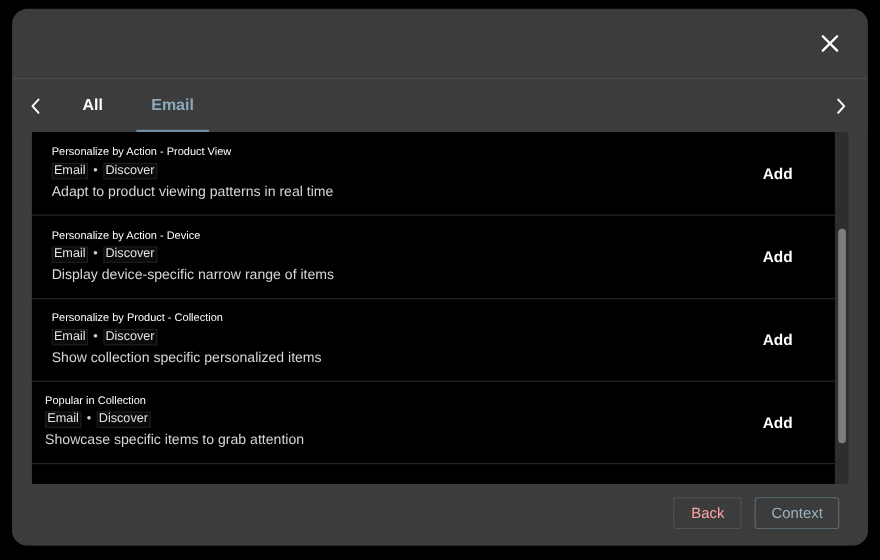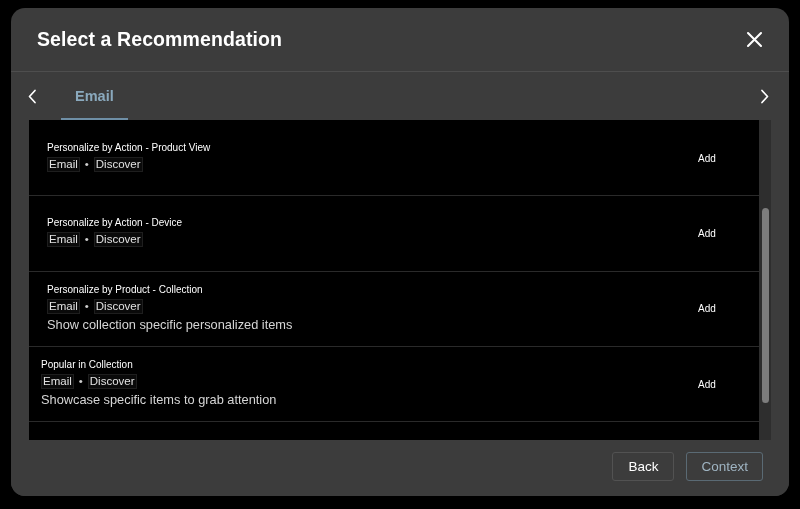--- a/index.html
+++ b/index.html
@@ -197,22 +197,22 @@
 
   .rec-action {
     flex: 0 0 auto;
     width: 96px;
     display: flex;
     align-items: center;
     justify-content: center;
   }
 
   .add-btn {
-    font-size: 10px;
-    font-weight: normal;
+    font-size: 14px;
+    font-weight: bold;
     color: #ffffff;
     background: none;
     border: none;
     cursor: pointer;
     padding: 6px 10px;
   }
 
   
   .scrollbar {
     flex: 0 0 12px;
@@ -248,52 +248,52 @@
     height: 29px;
     padding: 0 14px;
     font-size: 13.5px;
     border-radius: 3px;
     background: transparent;
     cursor: pointer;
     font-family: "Liberation Sans", sans-serif;
   }
 
   .footer-btn.back {
-    color: #ffffff;
+    color: #fca5a5;
     border: 1px solid #525252;
     cursor: default;
   }
 
   .footer-btn.cancel {
     color: #9fb4c2;
     border: 1px solid #5a6a74;
   }
 </style>
 </head>
 <body>
 
 <div class="modal">
 
   <div class="modal-header">
-    <div class="modal-title">Select a Recommendation</div>
     <button class="close-btn">
       <svg width="17" height="17" viewBox="0 0 17 17" aria-hidden="true">
         <path d="M2 2 L15 15 M15 2 L2 15" stroke="#ffffff" stroke-width="2.1" stroke-linecap="round" fill="none"></path>
       </svg>
     </button>
   </div>
 
   <div class="tabbar">
     <button class="tab-arrow left">
       <svg width="11" height="15" viewBox="0 0 11 15" aria-hidden="true">
         <path d="M8 1.5 L2.5 7.5 L8 13.5" stroke="#ffffff" stroke-width="1.7" fill="none" stroke-linecap="round" stroke-linejoin="round"></path>
       </svg>
     </button>
 
     <div class="tab-list">
+      <button class="tab">All</button>
       <button class="tab selected">Email</button>
     </div>
 
     <button class="tab-arrow right">
       <svg width="11" height="15" viewBox="0 0 11 15" aria-hidden="true">
         <path d="M3 1.5 L8.5 7.5 L3 13.5" stroke="#ffffff" stroke-width="1.7" fill="none" stroke-linecap="round" stroke-linejoin="round"></path>
       </svg>
     </button>
   </div>
 
@@ -301,34 +301,36 @@
     <div class="list">
 
       <div class="rec-row">
         <div class="rec-main">
           <div class="rec-title">Personalize by Action - Product View</div>
           <div class="rec-tags">
             <span class="rec-tag">Email</span>
             <span class="rec-tag-sep">•</span>
             <span class="rec-tag">Discover</span>
           </div>
+          <div class="rec-desc">Adapt to product viewing patterns in real time</div>
         </div>
         <div class="rec-action">
           <button class="add-btn">Add</button>
         </div>
       </div>
 
       <div class="rec-row">
         <div class="rec-main">
           <div class="rec-title">Personalize by Action - Device</div>
           <div class="rec-tags">
             <span class="rec-tag">Email</span>
             <span class="rec-tag-sep">•</span>
             <span class="rec-tag">Discover</span>
           </div>
+          <div class="rec-desc">Display device-specific narrow range of items</div>
         </div>
         <div class="rec-action">
           <button class="add-btn">Add</button>
         </div>
       </div>
 
       <div class="rec-row">
         <div class="rec-main">
           <div class="rec-title">Personalize by Product - Collection</div>
           <div class="rec-tags">

